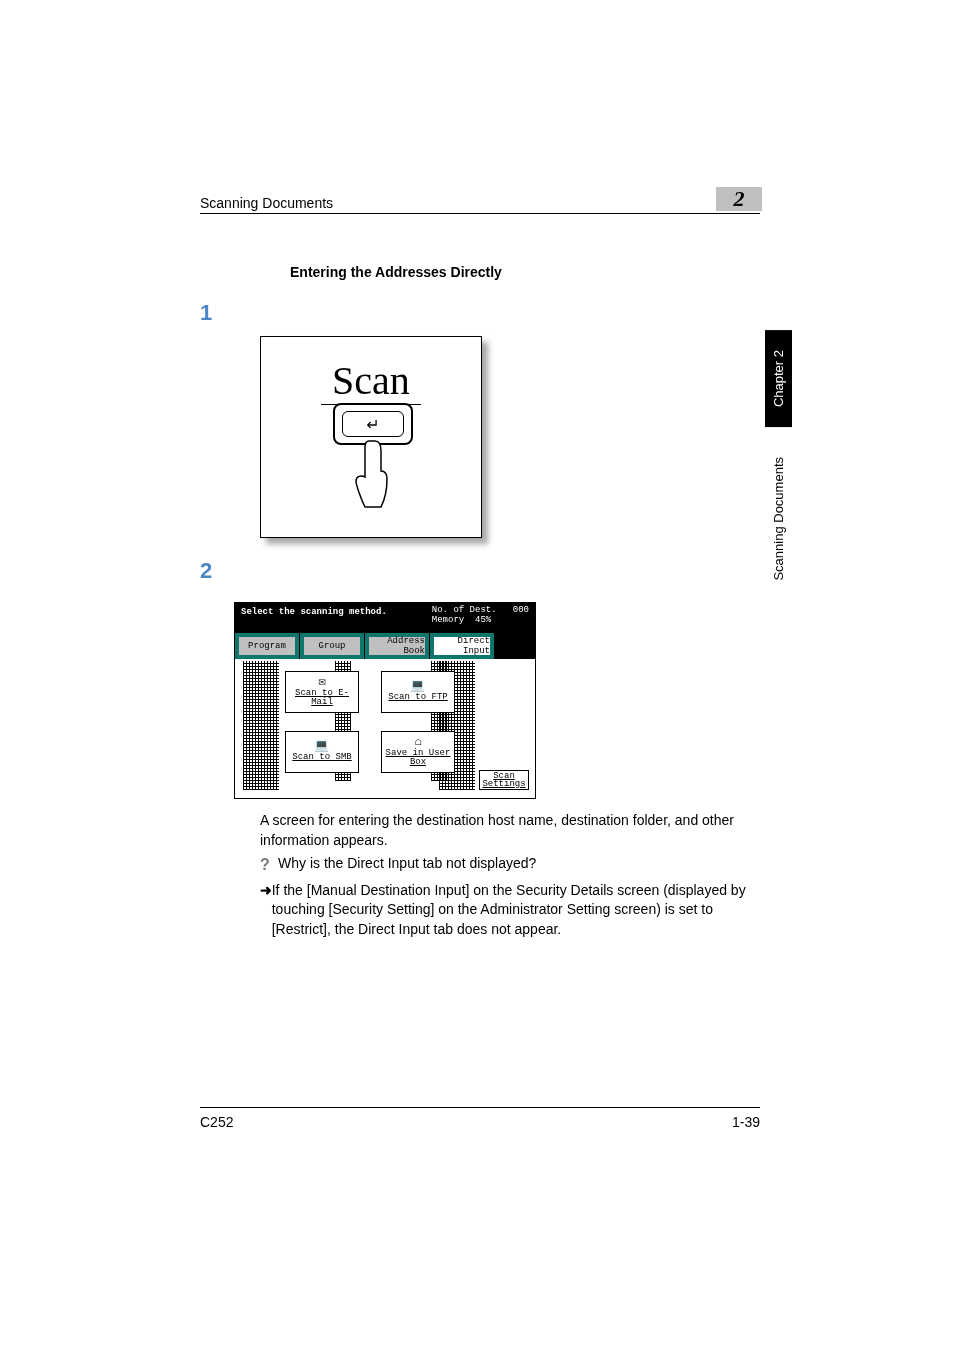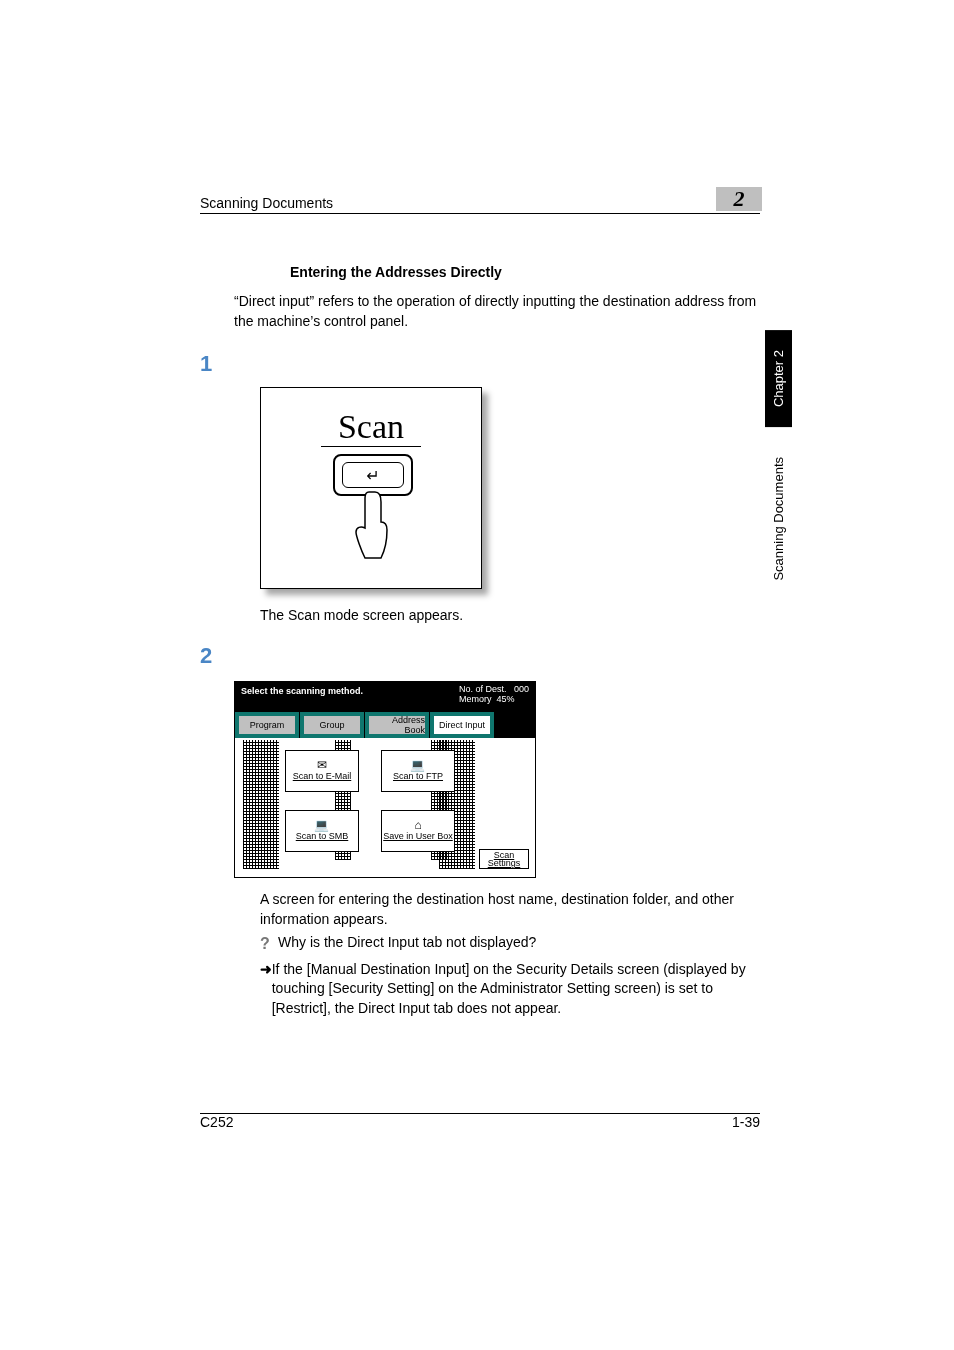--- a/index.html
+++ b/index.html
@@ -43,21 +43,21 @@
     width:220px; height:200px;
     border:1px solid #000;
     position:relative;
     box-shadow:6px 6px 6px rgba(0,0,0,0.35);
     background:#fff;
   }
   .scan-label {
     position:absolute; top:20px; left:0; right:0;
     text-align:center;
     font-family:"Times New Roman", serif;
-    font-size:34px;
+    font-size:40px;
     border-bottom:1.5px solid #000;
     width:100px; margin:0 auto;
   }
   .scan-button {
     position:absolute; top:66px; left:72px;
     width:76px; height:38px;
     border:2px solid #000; border-radius:8px;
     display:flex; align-items:center; justify-content:center;
   }
   .scan-inner {
@@ -68,23 +68,23 @@
   .hand {
     position:absolute; left:90px; top:100px;
     width:40px; height:80px;
   }
   .hand svg { width:100%; height:100%; }
   .after-text { font-size:14px; margin-left:60px; margin-top:18px; }
   
   .screen-fig {
     width:300px; height:195px;
     border:1px solid #000;
-    margin-left:34px; margin-top:12px;
+    margin-left:34px; margin-top:18px;
     background:#fff; position:relative;
-    font-family:Liberation Sans, sans-serif;
+    font-family:Liberation Mono, monospace;
     font-size:9px;
   }
   .sf-topbar { background:#000; color:#fff; height:30px; position:relative; }
   .sf-instr { position:absolute; left:6px; top:4px; font-weight:bold; }
   .sf-right { position:absolute; right:6px; top:2px; text-align:left; line-height:10px;}
   .sf-tabs { display:flex; background:#000; }
   .sf-tab {
     flex:0 0 auto; width:56px; height:18px;
     background:#c0c0c0; color:#000;
     border:4px solid #0f766e; margin-right:1px;
@@ -132,39 +132,38 @@
     background:#000; color:#fff;
     writing-mode:vertical-rl; transform:rotate(180deg);
     padding:20px 6px; font-size:13px;
   }
   .side-section {
     writing-mode:vertical-rl; transform:rotate(180deg);
     font-size:13px; margin-top:10px; padding:20px 0;
   }
   .footer {
     position:absolute; left:200px; bottom:220px; width:560px;
-    border-top:1px solid #000; 
+    border-top:1px solid #000; padding-top:6px;
     display:flex; justify-content:space-between;
     font-size:14px;
   }
 </style>
 </head>
 <body>
 
 <div class="page">
   <div class="running-head">
     <span class="title">Scanning Documents</span>
     <div class="chapnum-box">
       <span>2</span>
     </div>
   </div>
 
   <div class="content">
     <div class="subhead">Entering the Addresses Directly</div>
-    <div class="para">“Direct input” refers to the operation of directly inputting the destination address from the machine’s control panel.</div>
 
     <div class="step-row">
       <div class="step-num">1</div>
     </div>
 
     <div class="fig-wrap">
       <div class="scan-fig">
         <div class="scan-label">Scan</div>
         <div class="scan-button">
           <div class="scan-inner">
@@ -172,21 +171,20 @@
           </div>
         </div>
         <div class="hand">
           <svg viewBox="0 0 40 80">
             <path d="M18 4 C15 4 14 6 14 10 L14 40 C10 38 5 39 5 44 C5 48 10 62 14 70 L30 70 C34 62 36 50 36 42 C36 36 33 34 30 34 L30 14 C30 8 28 4 24 4 Z" fill="#fff" stroke="#000" stroke-width="1.5"></path>
           </svg>
         </div>
       </div>
     </div>
 
-    <div class="after-text">The Scan mode screen appears.</div>
 
     <div class="step-row">
       <div class="step-num">2</div>
     </div>
 
     <div class="screen-fig">
       <div class="sf-topbar">
         <span class="sf-instr">Select the scanning method.</span>
         <div class="sf-right">
           <span>No. of Dest.</span>

